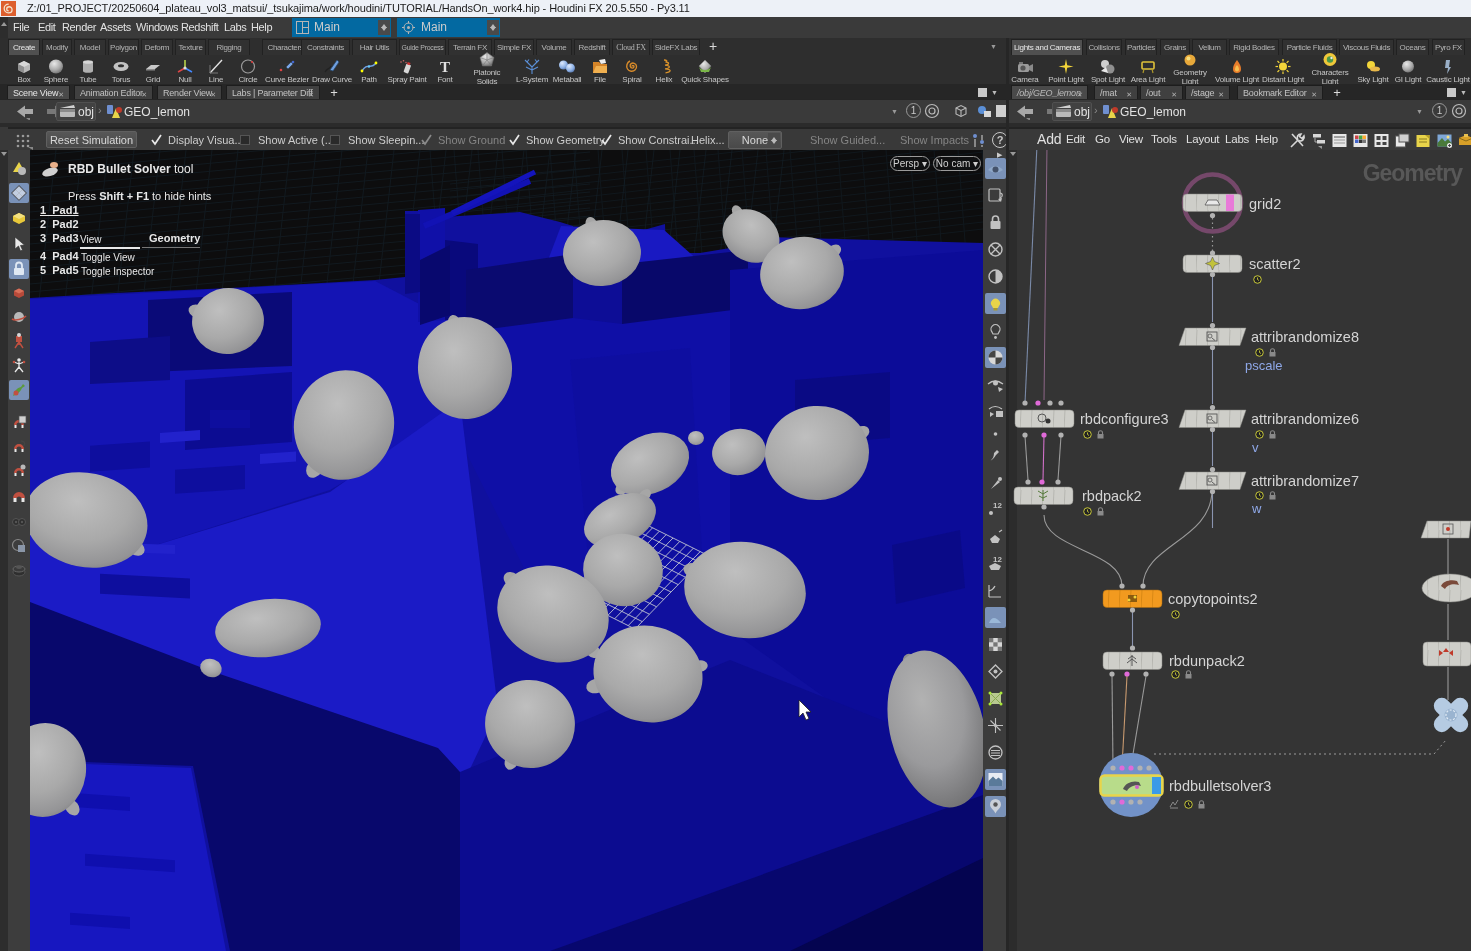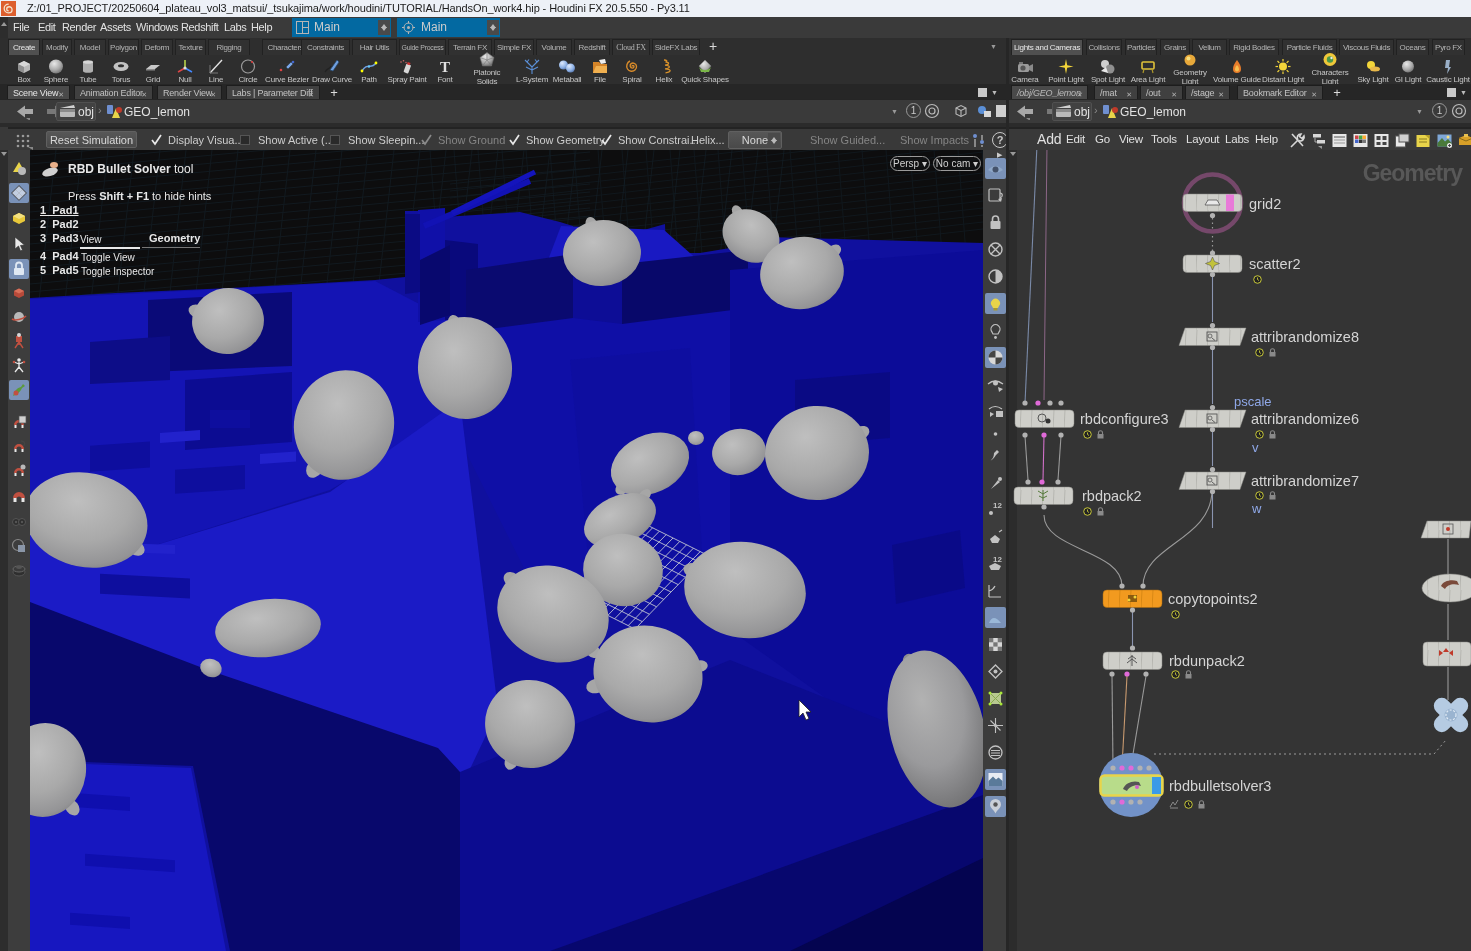--- a/index.html
+++ b/index.html
@@ -324,21 +324,21 @@
           <circle cx="8.5" cy="7.5" r="2" fill="#f6e080"></circle>
         </svg>
         <span class="lb">Geometry</span>
         <span class="lb">Light</span>
       </div>
 <div class="tool" style="left:1208px;top:20px;width:58px;">
         <svg width="20" height="17" viewBox="0 0 20 17">
           <path d="M10 2 C13 6 14 8 14 11 A4 4 0 0 1 6 11 C6 8 7 6 10 2 Z" fill="#e87c2a"></path>
           <path d="M10 7 C11.5 9 12 10 12 11.5 A2 2 0 0 1 8 11.5 C8 10 8.5 9 10 7 Z" fill="#f6c050"></path>
         </svg>
-        <span class="lb">Volume Guide</span>
+        <span class="lb">Volume Light</span>
       </div>
 <div class="tool" style="left:1254px;top:20px;width:58px;">
         <svg width="20" height="17" viewBox="0 0 20 17">
           <circle cx="10" cy="8.5" r="4" fill="#f3d53a"></circle>
           <g stroke="#f3d53a" stroke-width="1.2">
             <line x1="10" y1="1" x2="10" y2="3.5"></line>
             <line x1="10" y1="13.5" x2="10" y2="16"></line>
             <line x1="2.5" y1="8.5" x2="5" y2="8.5"></line>
             <line x1="15" y1="8.5" x2="17.5" y2="8.5"></line>
             <line x1="4.5" y1="3" x2="6.3" y2="4.8"></line>
@@ -1192,21 +1192,21 @@
 <div class="nlabel" style="left:240px;top:46px;">grid2</div>
 <div class="nlabel" style="left:240px;top:106px;">scatter2</div>
 <div class="nlabel" style="left:242px;top:179px;">attribrandomize8</div>
 <div class="nlabel" style="left:242px;top:261px;">attribrandomize6</div>
 <div class="nlabel" style="left:242px;top:323px;">attribrandomize7</div>
 <div class="nlabel" style="left:71px;top:261px;">rbdconfigure3</div>
 <div class="nlabel" style="left:73px;top:338px;">rbdpack2</div>
 <div class="nlabel" style="left:159px;top:441px;">copytopoints2</div>
 <div class="nlabel" style="left:160px;top:503px;">rbdunpack2</div>
 <div class="nlabel" style="left:160px;top:628px;">rbdbulletsolver3</div>
-<div class="bluetxt" style="left:225px;top:208px;margin-top:36px;">pscale</div>
+<div class="bluetxt" style="left:236px;top:208px;">pscale</div>
 <div class="bluetxt" style="left:243px;top:290px;">v</div>
 <div class="bluetxt" style="left:243px;top:351px;">w</div>
 <svg style="position:absolute;left:244px;top:125px" width="9" height="9" viewBox="0 0 9 9">
         <circle cx="4.5" cy="4.5" r="3.8" fill="#222" stroke="#c8c83a" stroke-width="1"></circle>
         <path d="M4.5 2.5 L4.5 4.5 L6 5.5" stroke="#c8c83a" stroke-width="0.9" fill="none"></path>
       </svg>
 <svg style="position:absolute;left:246px;top:198px" width="9" height="9" viewBox="0 0 9 9">
         <circle cx="4.5" cy="4.5" r="3.8" fill="#222" stroke="#c8c83a" stroke-width="1"></circle>
         <path d="M4.5 2.5 L4.5 4.5 L6 5.5" stroke="#c8c83a" stroke-width="0.9" fill="none"></path>
       </svg>

